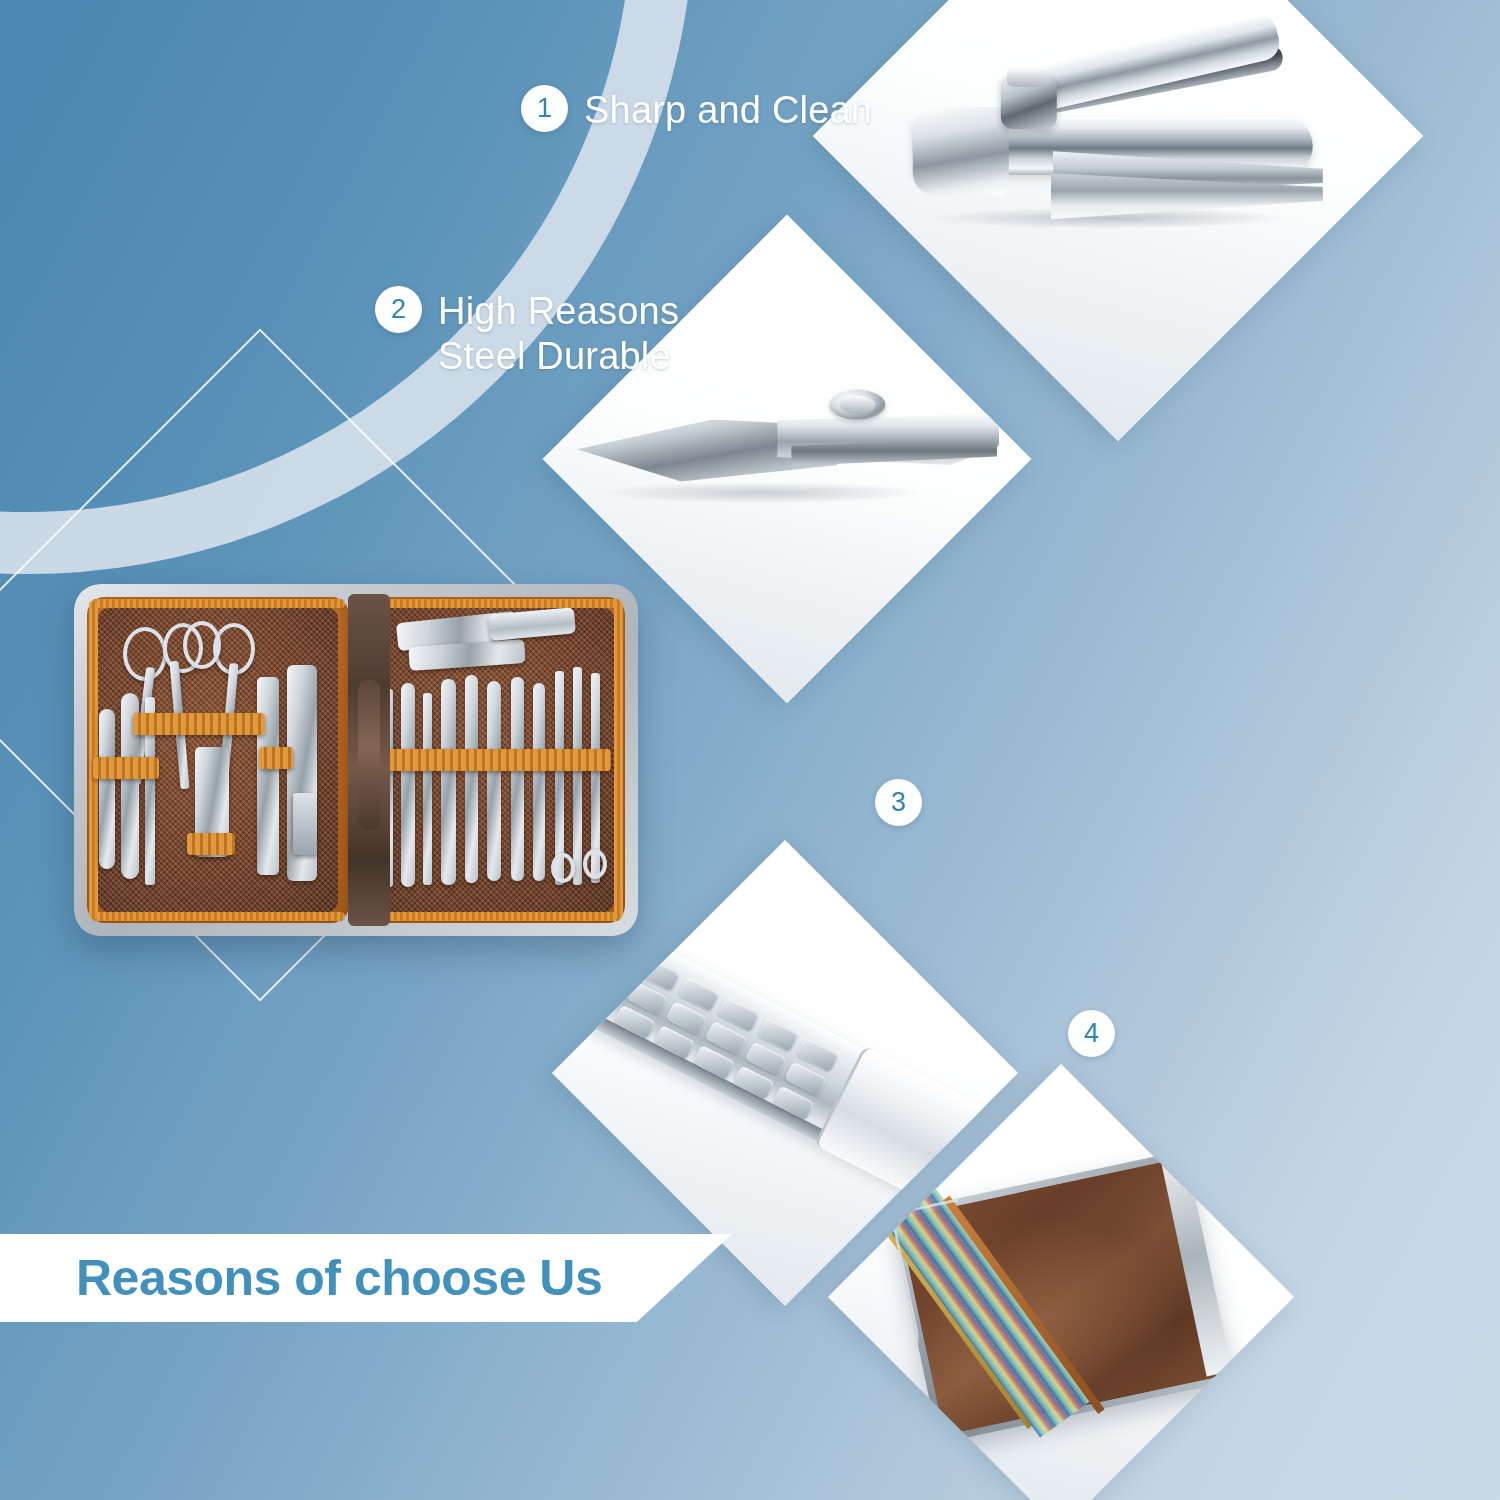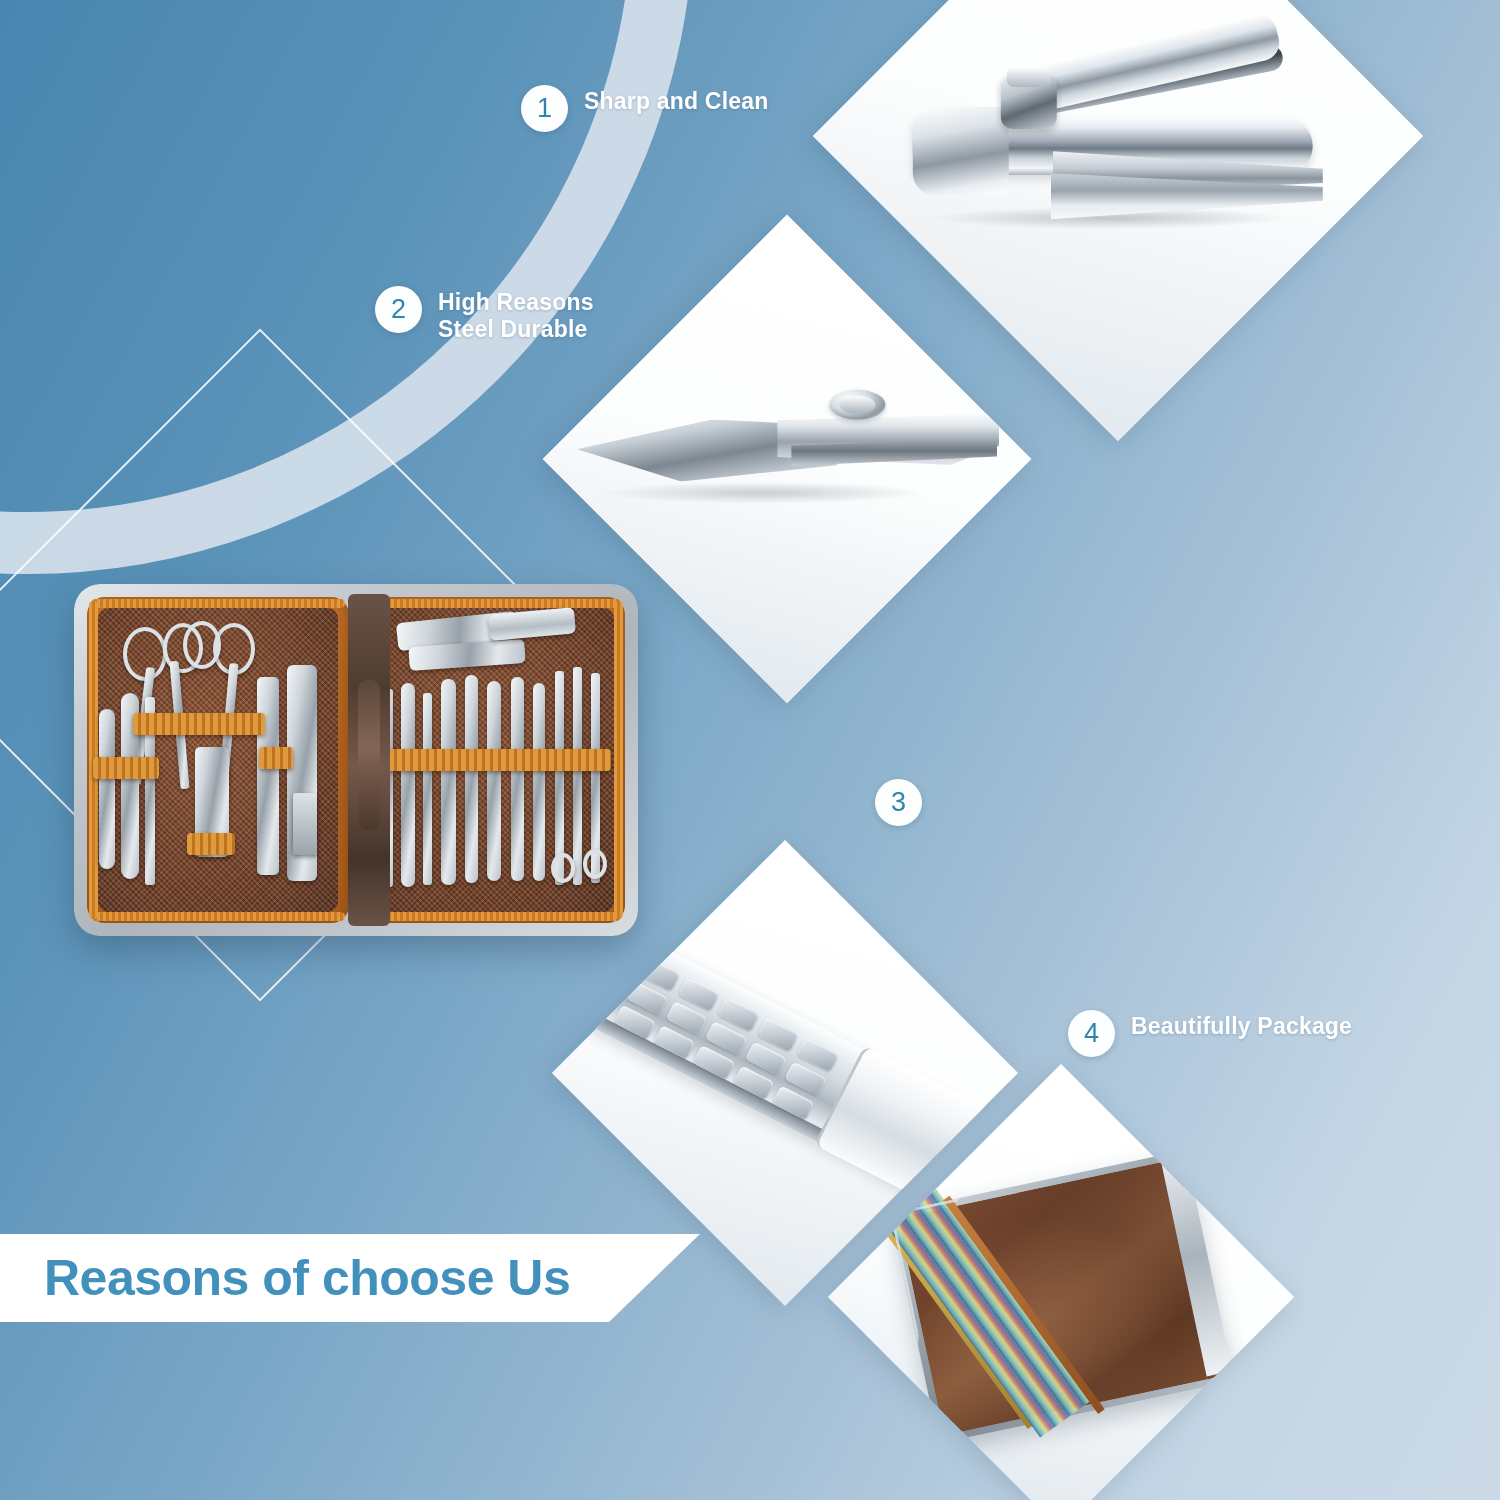--- a/index.html
+++ b/index.html
@@ -160,33 +160,33 @@
     box-shadow:0 2px 4px rgba(40,20,5,.45);}
   .kit-ring{position:absolute;border:4px solid #dbe1e6;border-radius:50%;
     box-shadow:0 2px 4px rgba(20,10,5,.45);}
 
   
   .feature{position:absolute;display:flex;align-items:flex-start;gap:16px;}
   .badge{flex:none;width:47px;height:47px;border-radius:50%;background:#fdfefe;
     display:flex;align-items:center;justify-content:center;
     font-size:27px;font-weight:400;color:#2f85ae;line-height:1;
     box-shadow:0 2px 6px rgba(40,70,95,.22);}
-  .feature-text{color:#ffffff;font-size:23px;line-height:1.18;font-weight:700;letter-spacing:.2px;
+  .feature-text{color:#ffffff;font-size:38px;line-height:1.18;font-weight:400;letter-spacing:.2px;
     text-shadow:0 1px 3px rgba(45,75,100,.28);white-space:pre-line;padding-top:3px;}
 
   #feature-1{left:521px;top:85px;}
   #feature-2{left:375px;top:286px;}
   #feature-3{left:875px;top:779px;}
   #feature-4{left:1068px;top:1010px;}
 
   
   #banner{position:absolute;left:0;top:1234px;width:700px;height:88px;background:#ffffff;
     clip-path:polygon(0 0,100% 0,87% 100%,0 100%);
     box-shadow:0 5px 16px rgba(40,70,95,.16);
-    display:flex;align-items:center;}
+    display:flex;align-items:center;padding-left:32px;}
   #banner-text{color:#4291bd;font-size:50px;font-weight:700;letter-spacing:-.5px;
     padding-left:44px;white-space:nowrap;}
 </style>
 </head>
 <body>
 
 <div id="stage">
 
   <div class="arc" id="arc-main"></div>
   <div id="arc-mask-a"></div>
@@ -339,20 +339,19 @@
     <div class="feature-text">High Reasons
 Steel Durable</div>
   </div>
 
   <div class="feature" id="feature-3">
     <div class="badge">3</div>
   </div>
 
   <div class="feature" id="feature-4">
     <div class="badge">4</div>
-    <div class="feature-text">Beautifully Package</div>
   </div>
 
   <div id="banner">
     <div id="banner-text">Reasons of choose Us</div>
   </div>
 
 </div>
 
 </body></html>

